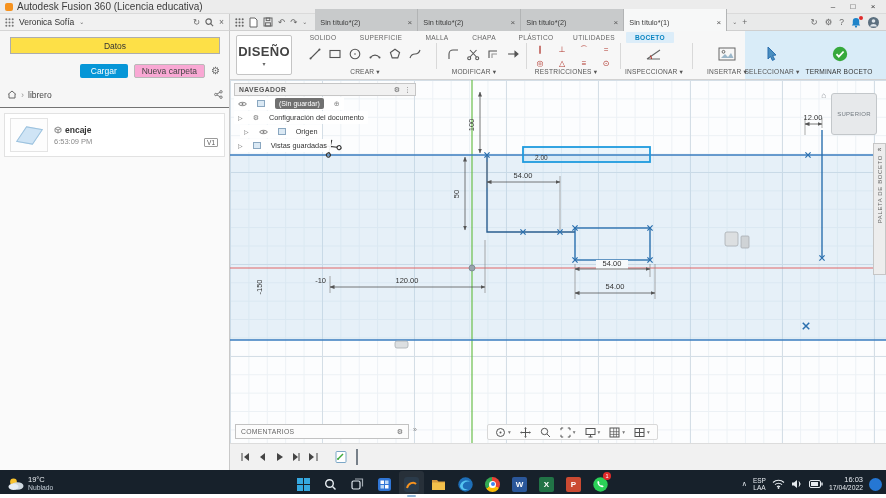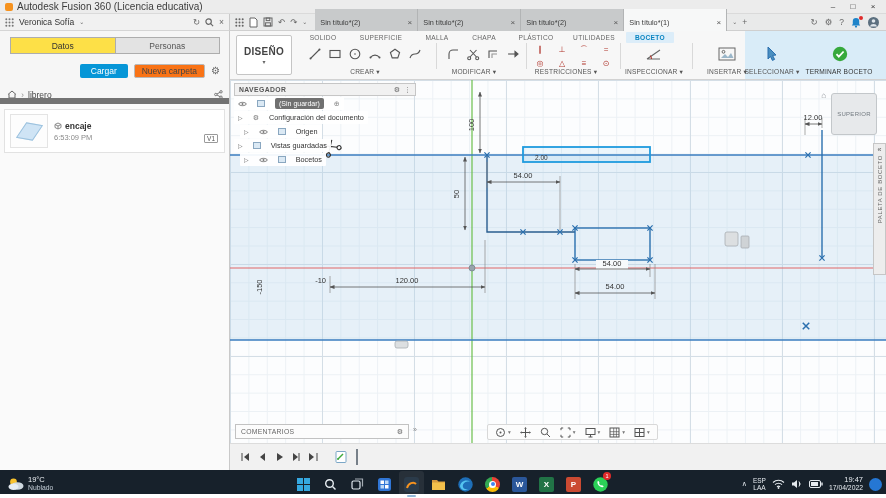--- a/index.html
+++ b/index.html
@@ -24,34 +24,34 @@
 .doctab .x{color:#555;font-size:8px}
 #docbar .ricons{display:flex;align-items:center;gap:7px;padding-right:7px}
 
 #datapanel{left:0;top:31px;width:230px;height:439px;background:#f6f6f6;border-right:1px solid #c9c9c9}
 .seg{position:absolute;left:10px;top:6px;width:210px;height:17px;display:flex}
 .seg .tab{flex:1;display:flex;align-items:center;justify-content:center;font-size:8.5px;border:1px solid #adadad;color:#333}
 .seg .on{background:#fde047}
 .seg .off{background:#e3e3e3;border-left:none;color:#555}
 #actions{position:absolute;left:0;top:31px;width:230px;height:18px;display:flex;align-items:center;justify-content:flex-end;gap:6px;padding-right:10px}
 .btn-blue{background:#0696d7;color:#fff;font-size:8.5px;padding:2px 11px;border-radius:2px}
-.btn-plain{background:#f97316;border:1px solid #b9b9b9;color:#444;font-size:8.5px;padding:1px 7px;border-radius:2px}
+.btn-plain{background:#f9a8d4;border:1px solid #b9b9b9;color:#444;font-size:8.5px;padding:1px 7px;border-radius:2px}
 #crumbs{position:absolute;left:0;top:56px;width:230px;height:15px;display:flex;align-items:center;gap:4px;padding:0 7px;color:#444}
-#pcontent{position:absolute;left:0;top:67px;width:229px;bottom:0;background:#fafafa;border-top:6px solid #737373}
+#pcontent{position:absolute;left:0;top:76px;width:229px;bottom:0;background:#fafafa;border-top:1px solid #737373}
 .itemcard{position:absolute;left:4px;top:5px;width:221px;height:44px;background:#fff;border:1px solid #e2e2e2;display:flex;align-items:center;gap:6px;padding:0 5px}
 .thumb{width:38px;height:34px;background:#fdfdfd;border:1px solid #e4e4e4;display:flex;align-items:center;justify-content:center}
 .plane{width:17px;height:17px;background:#cfe4f5;border:1px solid #9cc2de;transform:rotate(10deg) skew(-24deg)}
 .iname{font-size:8.5px;font-weight:bold;color:#333;display:flex;gap:3px;align-items:center}
 .itime{font-size:7.5px;color:#8a8a8a;margin-top:2px}
 .vbadge{position:absolute;right:6px;top:24px;border:1px solid #9a9a9a;font-size:6.5px;color:#555;padding:0 2px;border-radius:1px;background:#fff}
 
 #ribbon{left:230px;top:31px;width:656px;height:49px;background:#f7f7f7;border-bottom:1px solid #d2d2d2}
 .bluezone{position:absolute;left:515px;top:0;width:141px;height:48px;background:#d9ecf8}
 #wsbox{position:absolute;left:6px;top:4px;width:56px;height:40px;background:#fff;border:1px solid #c5c5c5;border-radius:2px;display:flex;flex-direction:column;align-items:center;justify-content:center;gap:1px}
-#wsbox .t{font-size:10px;font-weight:bold;color:#444;letter-spacing:.3px}
+#wsbox .t{font-size:13px;font-weight:bold;color:#444;letter-spacing:.3px}
 #wsbox .c{font-size:6px;color:#666}
 .env{position:absolute;top:1px;height:11px;display:flex;align-items:center;justify-content:center;font-size:6.6px;color:#666;letter-spacing:.3px;white-space:nowrap}
 .env.active{background:#dcedf9;color:#0a84c1;font-weight:bold;border-radius:1px}
 .tool{position:absolute;top:13px;width:18px;height:20px;display:flex;align-items:center;justify-content:center;color:#555}
 .rtool{position:absolute;width:16px;height:13px;display:flex;align-items:center;justify-content:center}
 .rglyph{font-size:8px;color:#b0352c;line-height:1}
 .grp{position:absolute;top:37px;transform:translateX(-50%);font-size:6.6px;color:#555;white-space:nowrap;letter-spacing:.2px}
 .gsep{position:absolute;top:12px;height:26px;width:1px;background:#d9d9d9}
 
 #canvas{left:230px;top:80px;width:656px;height:363px;overflow:hidden;background-color:#fcfdfe;background-image:linear-gradient(#d4dee6 1px,transparent 1px),linear-gradient(90deg,#d4dee6 1px,transparent 1px),linear-gradient(#ecf1f5 1px,transparent 1px),linear-gradient(90deg,#ecf1f5 1px,transparent 1px);background-size:92px 92px,92px 92px,18.4px 18.4px,18.4px 18.4px}
@@ -198,21 +198,20 @@
             <circle cx="5.5" cy="4" r="1.8" fill="#dfe6ec"></circle>
             <path d="M1.8 9.4a4 4 0 0 1 7.4 0z" fill="#dfe6ec"></path>
           </svg>
       </div>
     </div>
   </div>
 
   <div id="datapanel" class="abs">
     <div class="seg">
       <div class="tab on">Datos</div>
-      <div class="tab off">Personas</div>
     </div>
     <div id="actions">
       <span class="btn-blue">Cargar</span>
       <span class="btn-plain">Nueva carpeta</span>
       <span class="mico" style="font-size:10px">⚙</span>
     </div>
     <div id="crumbs">
       <svg width="10" height="9" viewBox="0 0 10 9" fill="none" stroke="#666">
           <path d="M1 4.5L5 1l4 3.5M2 4.2V8h6V4.2"></path>
         </svg>
@@ -499,31 +498,20 @@
           <span>Origen</span>
         </span>
       </div>
       <div class="navrow">
         <span class="rowbg">
           <span class="caret">▷</span>
           <span class="minibox"></span>
           <span>Vistas guardadas</span>
         </span>
       </div>
-      <div class="navrow" style="padding-left:6px">
-        <span class="rowbg">
-          <span class="caret">▷</span>
-          <svg width="9" height="6" viewBox="0 0 9 6" fill="none" stroke="#777">
-              <path d="M.5 3C2 .8 7 .8 8.5 3 7 5.2 2 5.2.5 3z"></path>
-              <circle cx="4.5" cy="3" r="1" fill="#777" stroke="none"></circle>
-            </svg>
-          <span class="minibox"></span>
-          <span>Bocetos</span>
-        </span>
-      </div>
     </div>
 
     <span id="vchome">⌂</span>
     <div id="viewcube">
       <span class="f">SUPERIOR</span>
     </div>
 
     <div id="palette">
       <span class="cc">«</span>
       <span class="vt">PALETA DE BOCETO</span>
@@ -712,20 +700,20 @@
       <svg width="12" height="10" viewBox="0 0 12 10">
           <path d="M1 3.5h2L6 1v8L3 6.5H1z" fill="#e6ebf0"></path>
           <path d="M8 2.5a4 4 0 0 1 0 5M8.5 4a2 2 0 0 1 0 2" stroke="#e6ebf0" fill="none"></path>
         </svg>
       <svg width="14" height="8" viewBox="0 0 14 8">
           <rect x=".5" y=".5" width="11" height="7" rx="1.5" fill="none" stroke="#e6ebf0"></rect>
           <rect x="2" y="2" width="7" height="4" fill="#e6ebf0"></rect>
           <rect x="12.3" y="2.5" width="1.4" height="3" fill="#e6ebf0"></rect>
         </svg>
       <span class="clock">
-        <span class="tm">19:47</span>
+        <span class="tm">16:03</span>
         <span class="dt">17/04/2022</span>
       </span>
       <span id="notifdot"></span>
     </div>
   </div>
 
 </div>
 
 </body></html>

